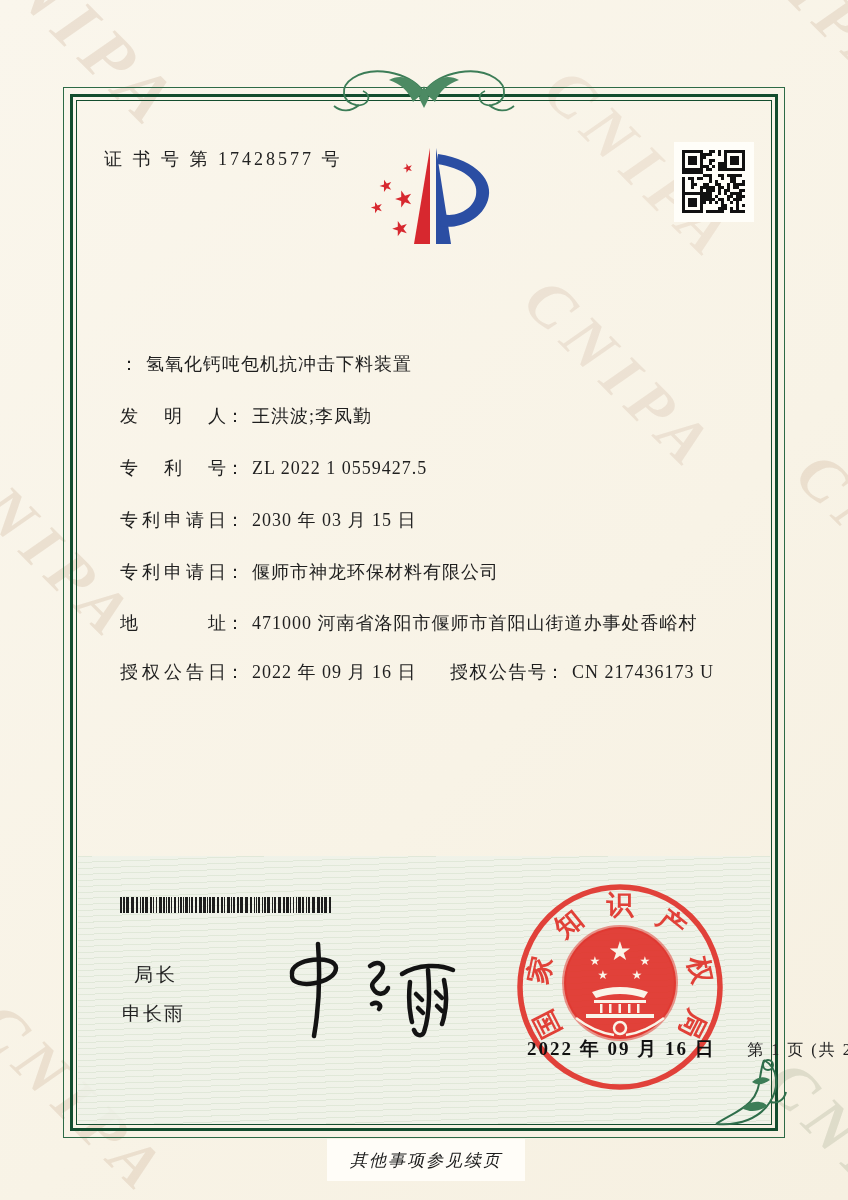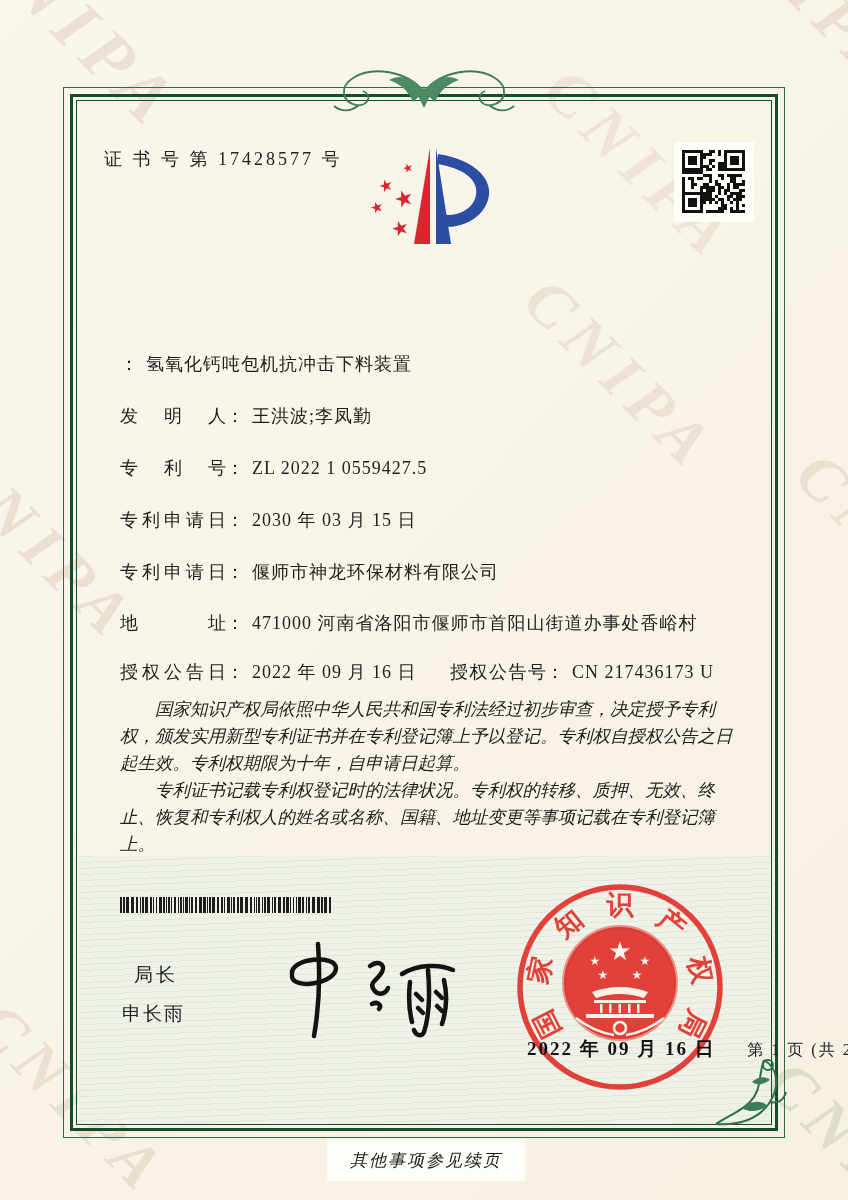--- a/index.html
+++ b/index.html
@@ -431,24 +431,20 @@
     <span class="flabel">授权公告日</span>
       <span class="fcolon">：</span>
       <span class="fvalue">2022 年 09 月 16 日</span>
   </div>
   <div class="frow" id="rowg2">
     <span class="flabel">授权公告号</span>
       <span class="fcolon">：</span>
       <span class="fvalue">CN 217436173 U</span>
   </div>
 
-  <div id="paras">
-    <p>国家知识产权局依照中华人民共和国专利法经过初步审查，决定授予专利权，颁发实用新型专利证书并在专利登记簿上予以登记。专利权自授权公告之日起生效。专利权期限为十年，自申请日起算。</p>
-    <p>专利证书记载专利权登记时的法律状况。专利权的转移、质押、无效、终止、恢复和专利权人的姓名或名称、国籍、地址变更等事项记载在专利登记簿上。</p>
-  </div>
 
   <div id="barcode">
       <div class="bar" style="width: 2px; margin-right: 1px;"></div>
       <div class="bar" style="width: 2px; margin-right: 1px;"></div>
       <div class="bar" style="width: 3px; margin-right: 2px;"></div>
       <div class="bar" style="width: 3px; margin-right: 2px;"></div>
       <div class="bar" style="width: 2px; margin-right: 2px;"></div>
       <div class="bar" style="width: 1px; margin-right: 1px;"></div>
       <div class="bar" style="width: 2px; margin-right: 1px;"></div>
       <div class="bar" style="width: 3px; margin-right: 2px;"></div>

